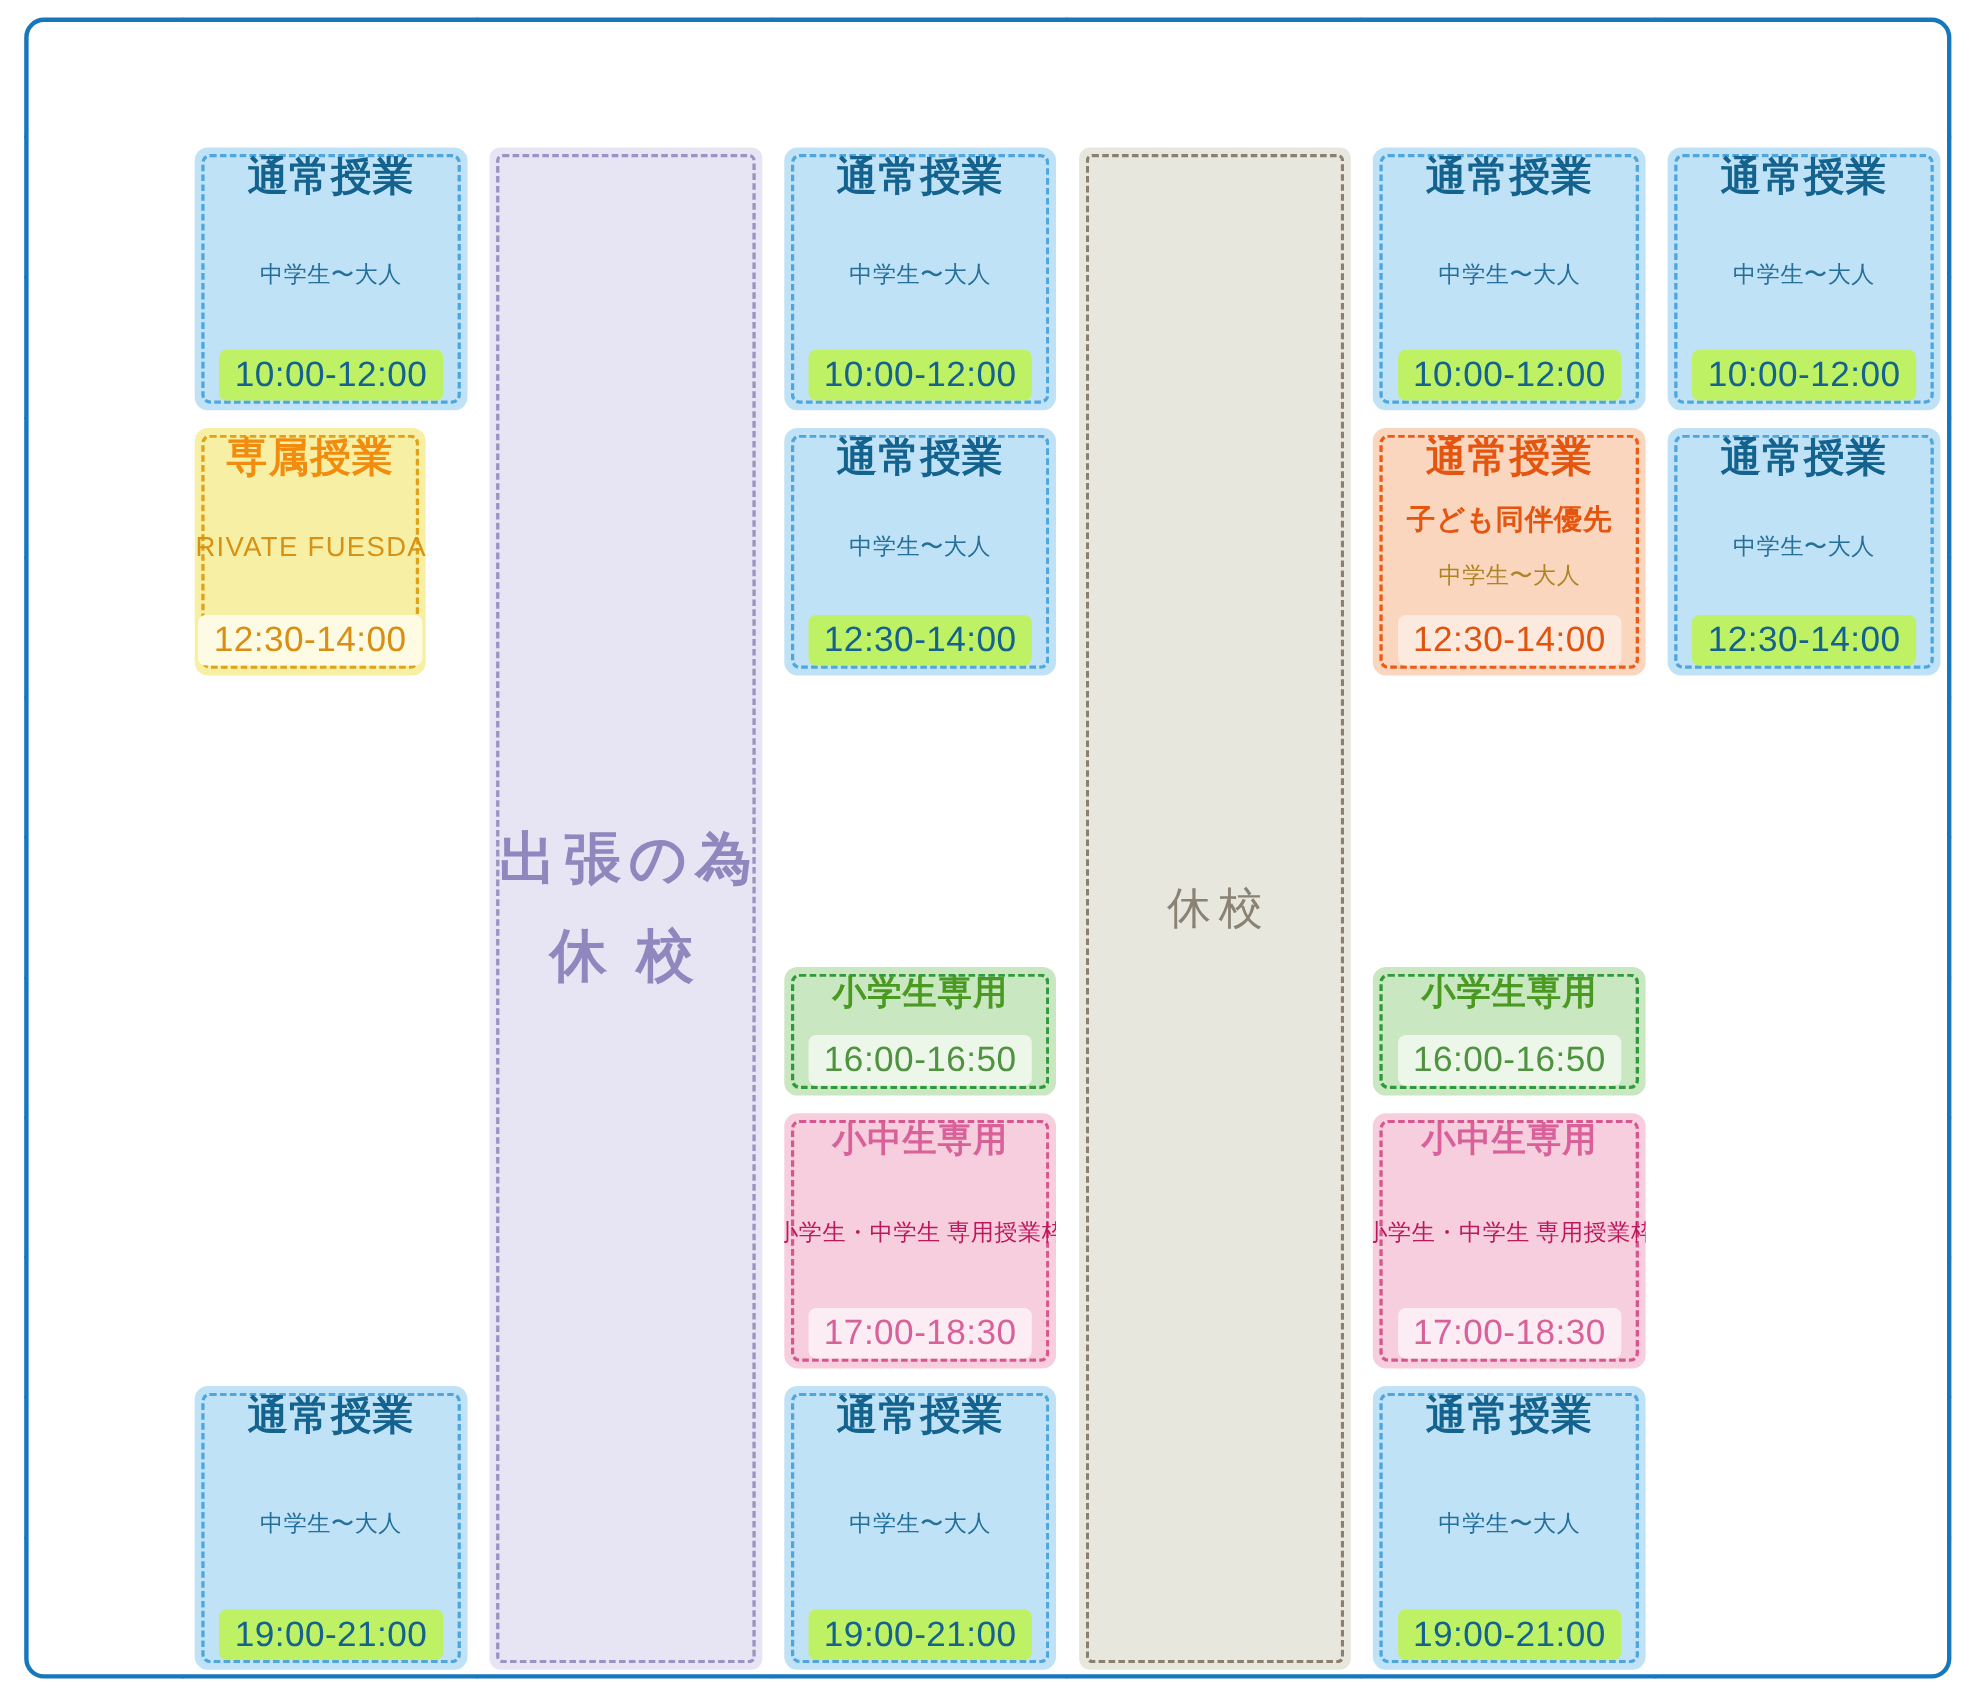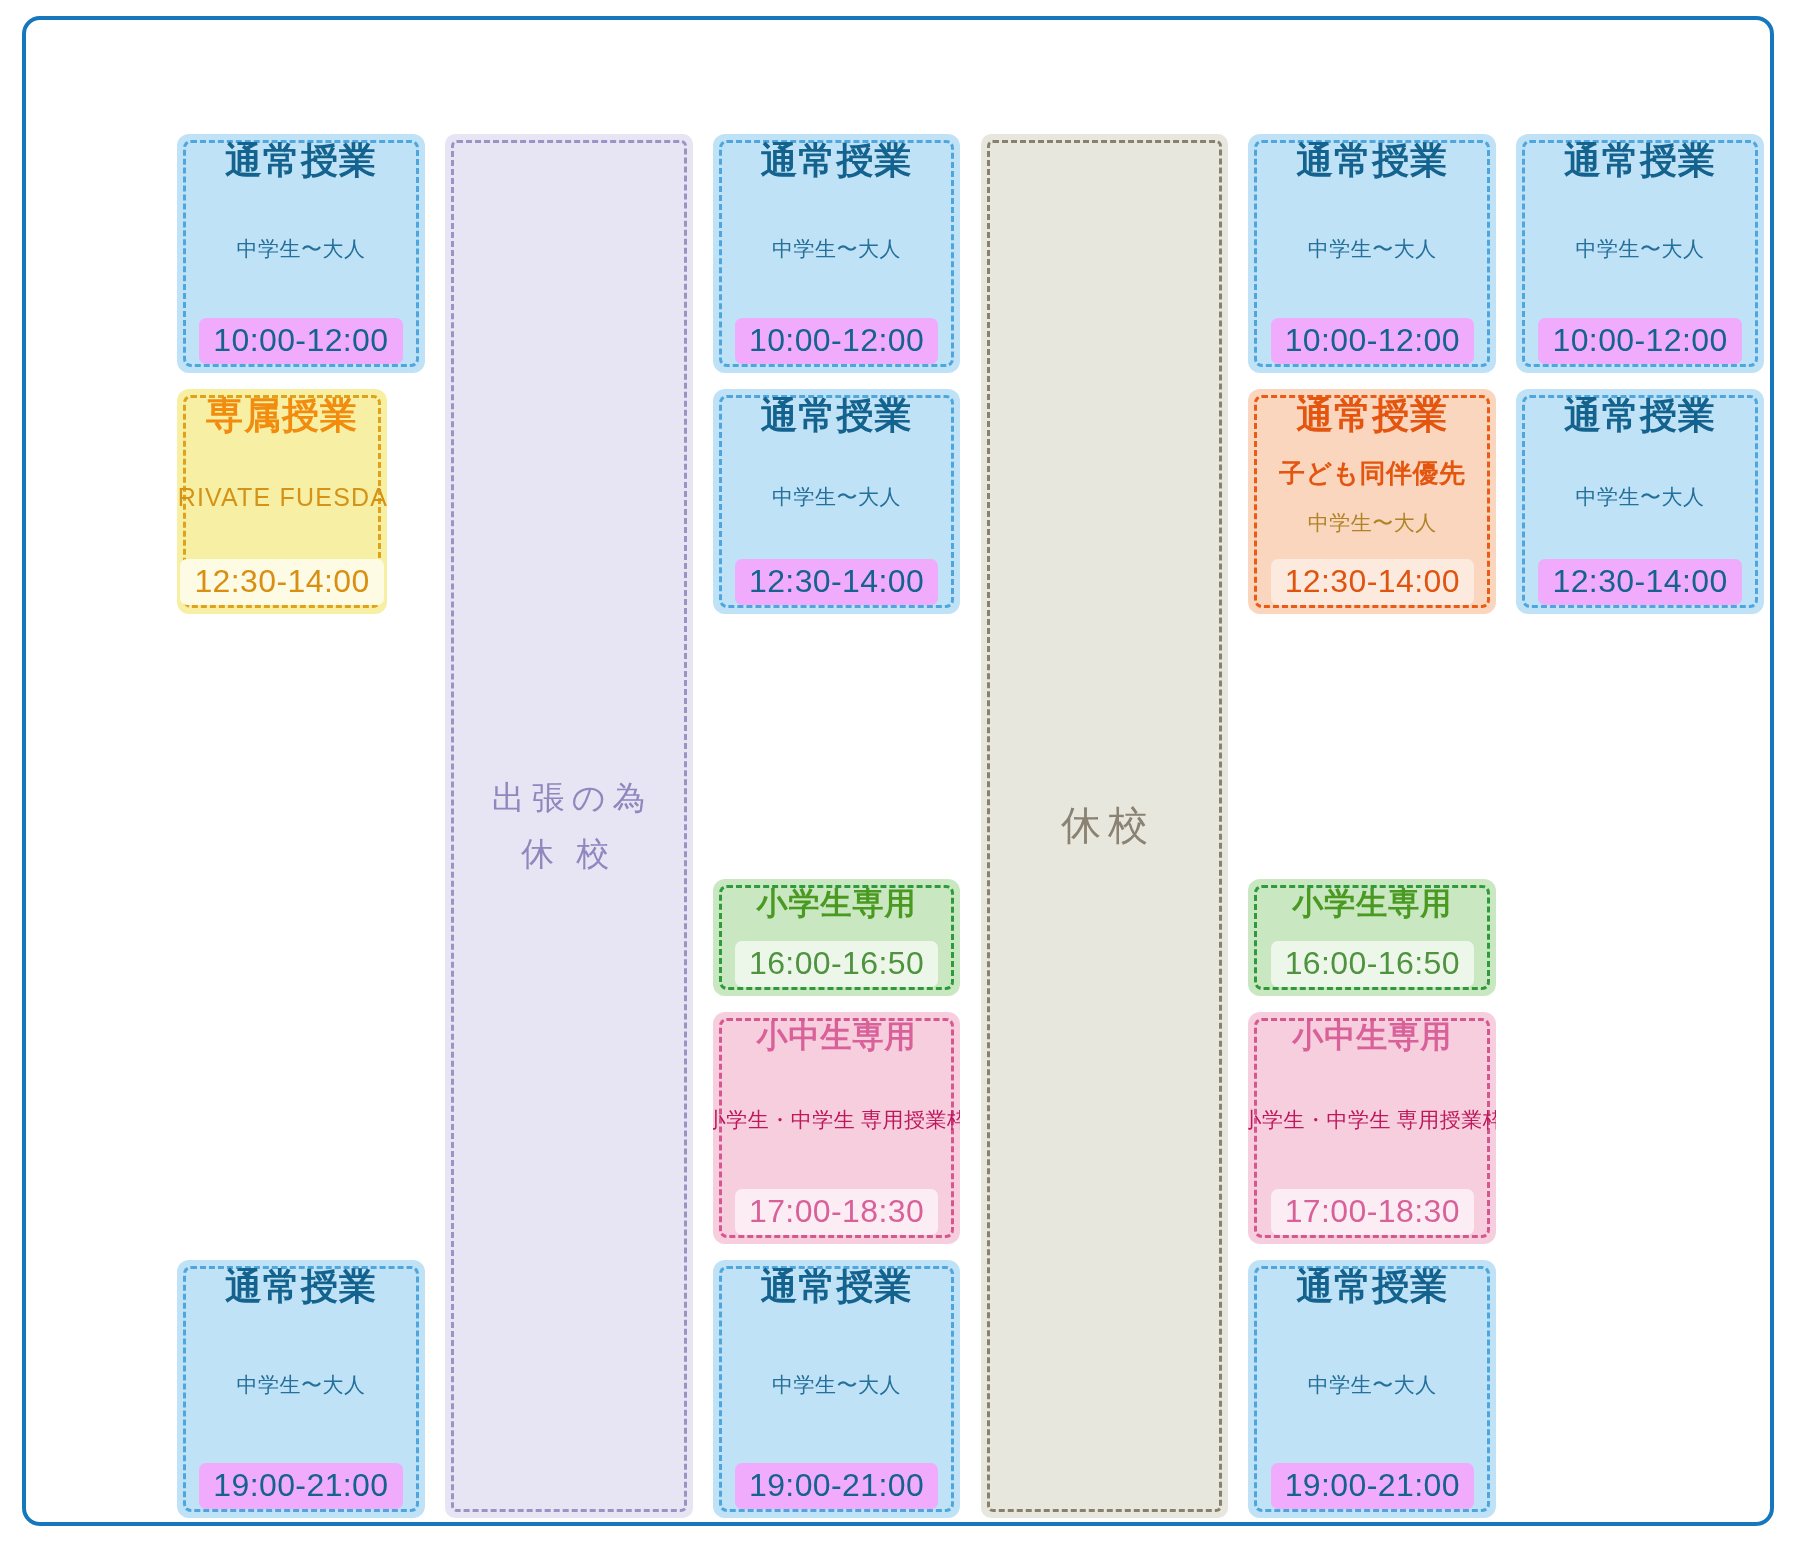--- a/index.html
+++ b/index.html
@@ -181,21 +181,21 @@
     border-radius: 7px;
     white-space: nowrap;
     font-weight: 400;
   }
 
   
   .v-blue { background: #bfe2f6; }
   .v-blue .inner { border: 3px dashed #4ea6dd; }
   .v-blue .card-title { color: #14628e; }
   .v-blue .card-sub { color: #256f9b; }
-  .v-blue .card-time { background: #f0abfc; color: #15628f; }
+  .v-blue .card-time { background: #bef264; color: #15628f; }
 
   
   .v-yellow { background: #f7f0a4; }
   .v-yellow .inner { border: 3px dashed #e0a21b; }
   .v-yellow .card-title { color: #f28c0f; }
   .v-yellow .card-en { color: #d59216; }
   .v-yellow .card-time { background: #fdfbe4; color: #d98f12; }
 
   
   .v-orange { background: #fad6be; }
@@ -234,21 +234,21 @@
   .closed .ctext {
     position: relative;
     z-index: 2;
     font-family: "Liberation Serif", "DejaVu Serif", serif;
     text-align: center;
     line-height: 1.7;
     white-space: pre-line;
   }
   .v-lav { background: #e7e4f4; }
   .v-lav .inner { border: 3px dashed #9a93c4; }
-  .v-lav .ctext { color: #8f87bd; font-size: 33px; letter-spacing: 7px; text-indent: 7px; }
+  .v-lav .ctext { color: #8f87bd; font-size: 52px; letter-spacing: 7px; text-indent: 7px; font-weight: bold; }
 
   .v-beige { background: #e8e7de; justify-content: center; }
   .v-beige .inner { border: 3px dashed #8a8070; }
   .v-beige .ctext { color: #8a8272; font-size: 40px; letter-spacing: 7px; text-indent: 7px; }
 </style>
 </head>
 <body>
 
 <div id="page">
 

